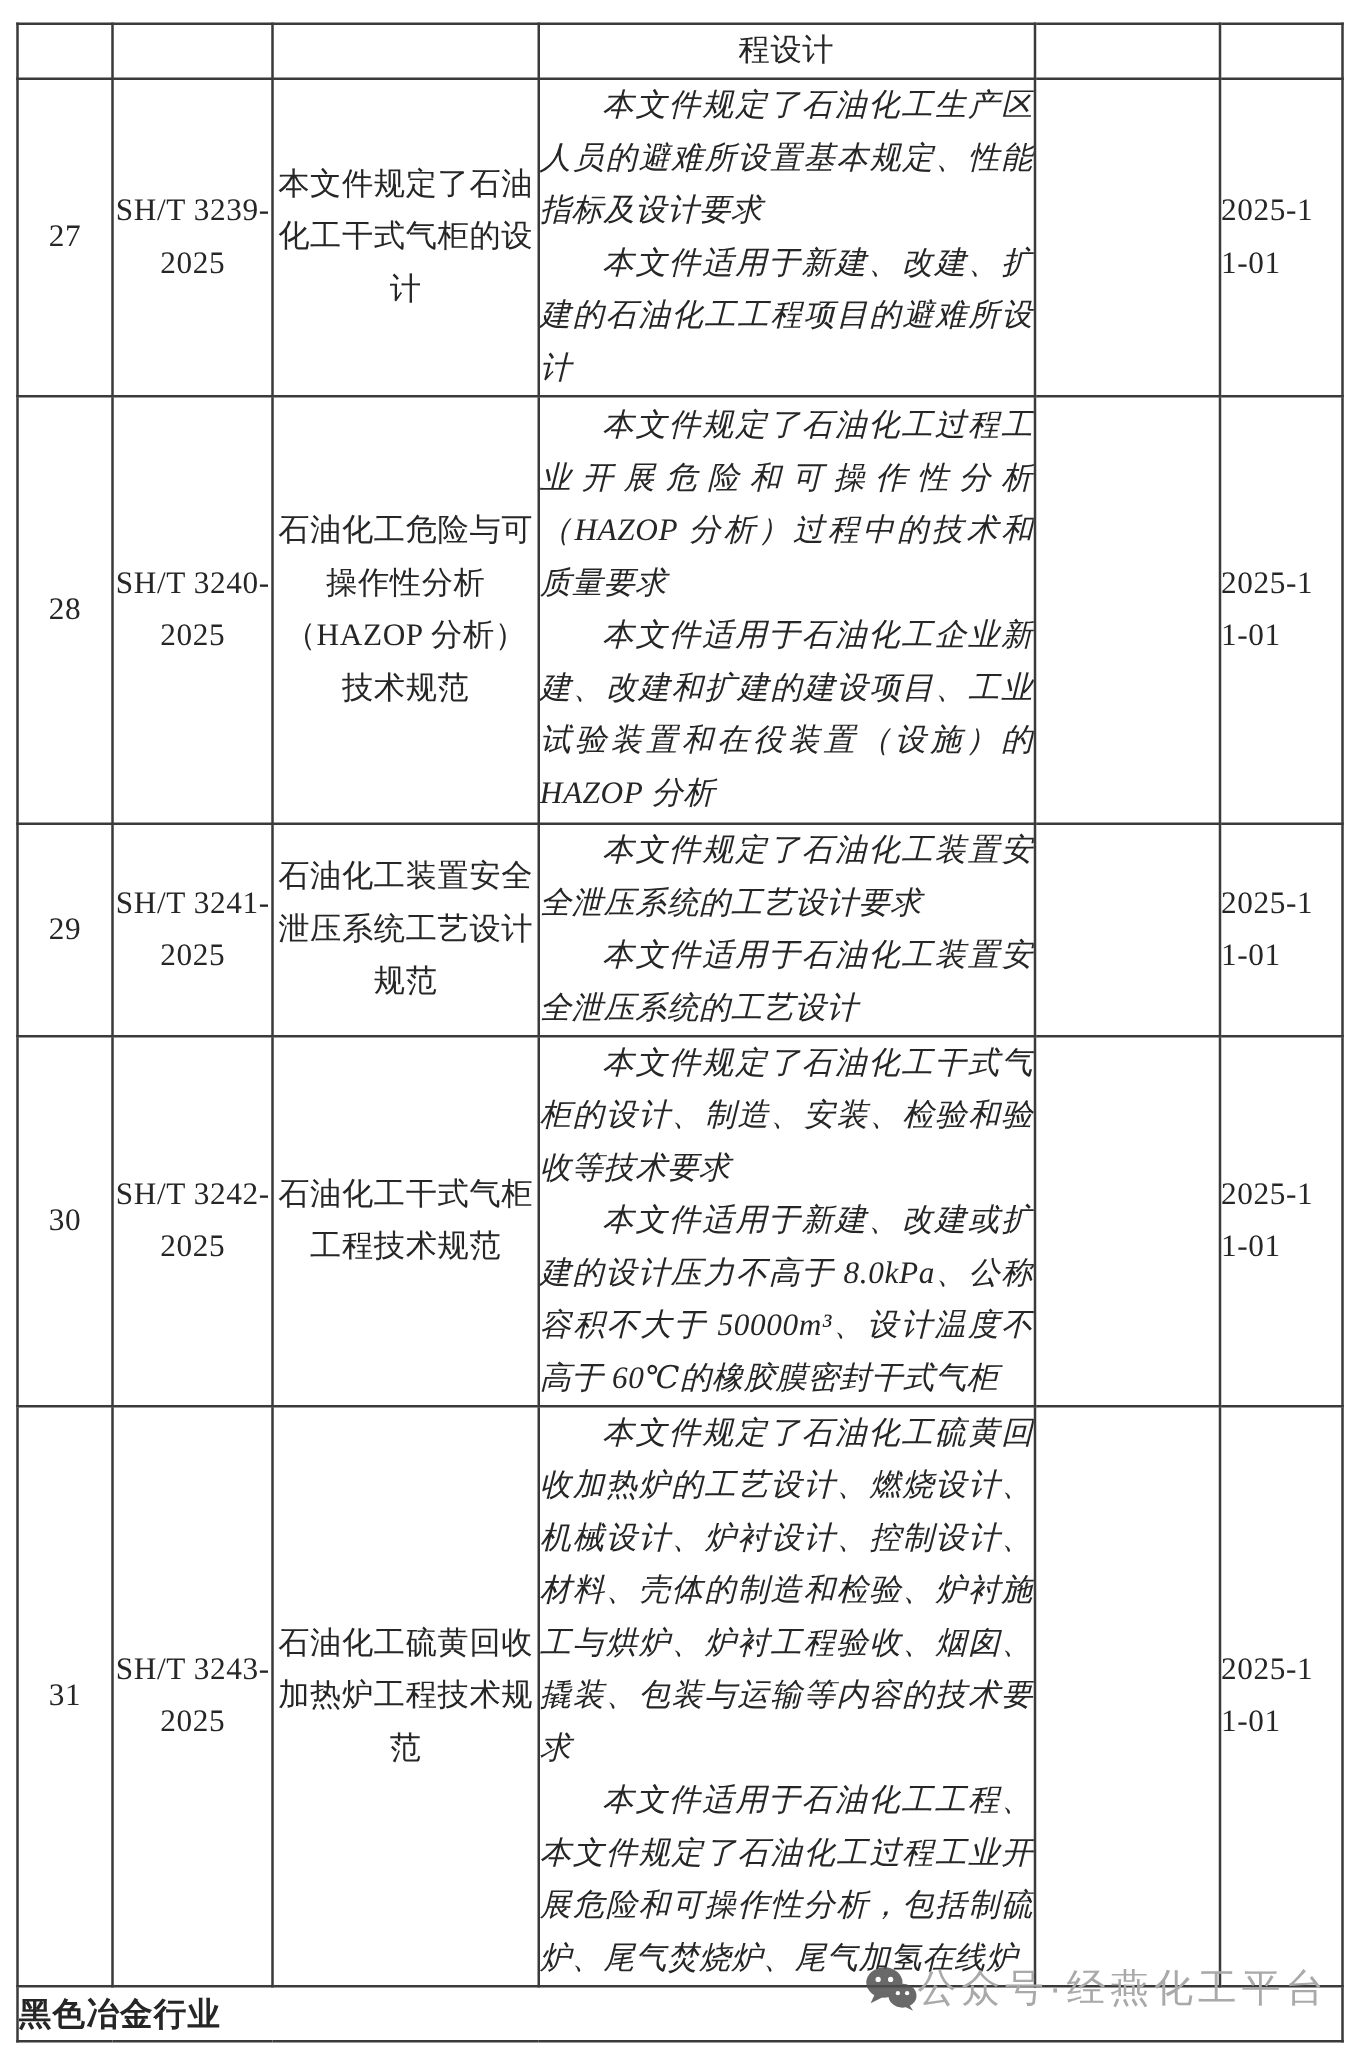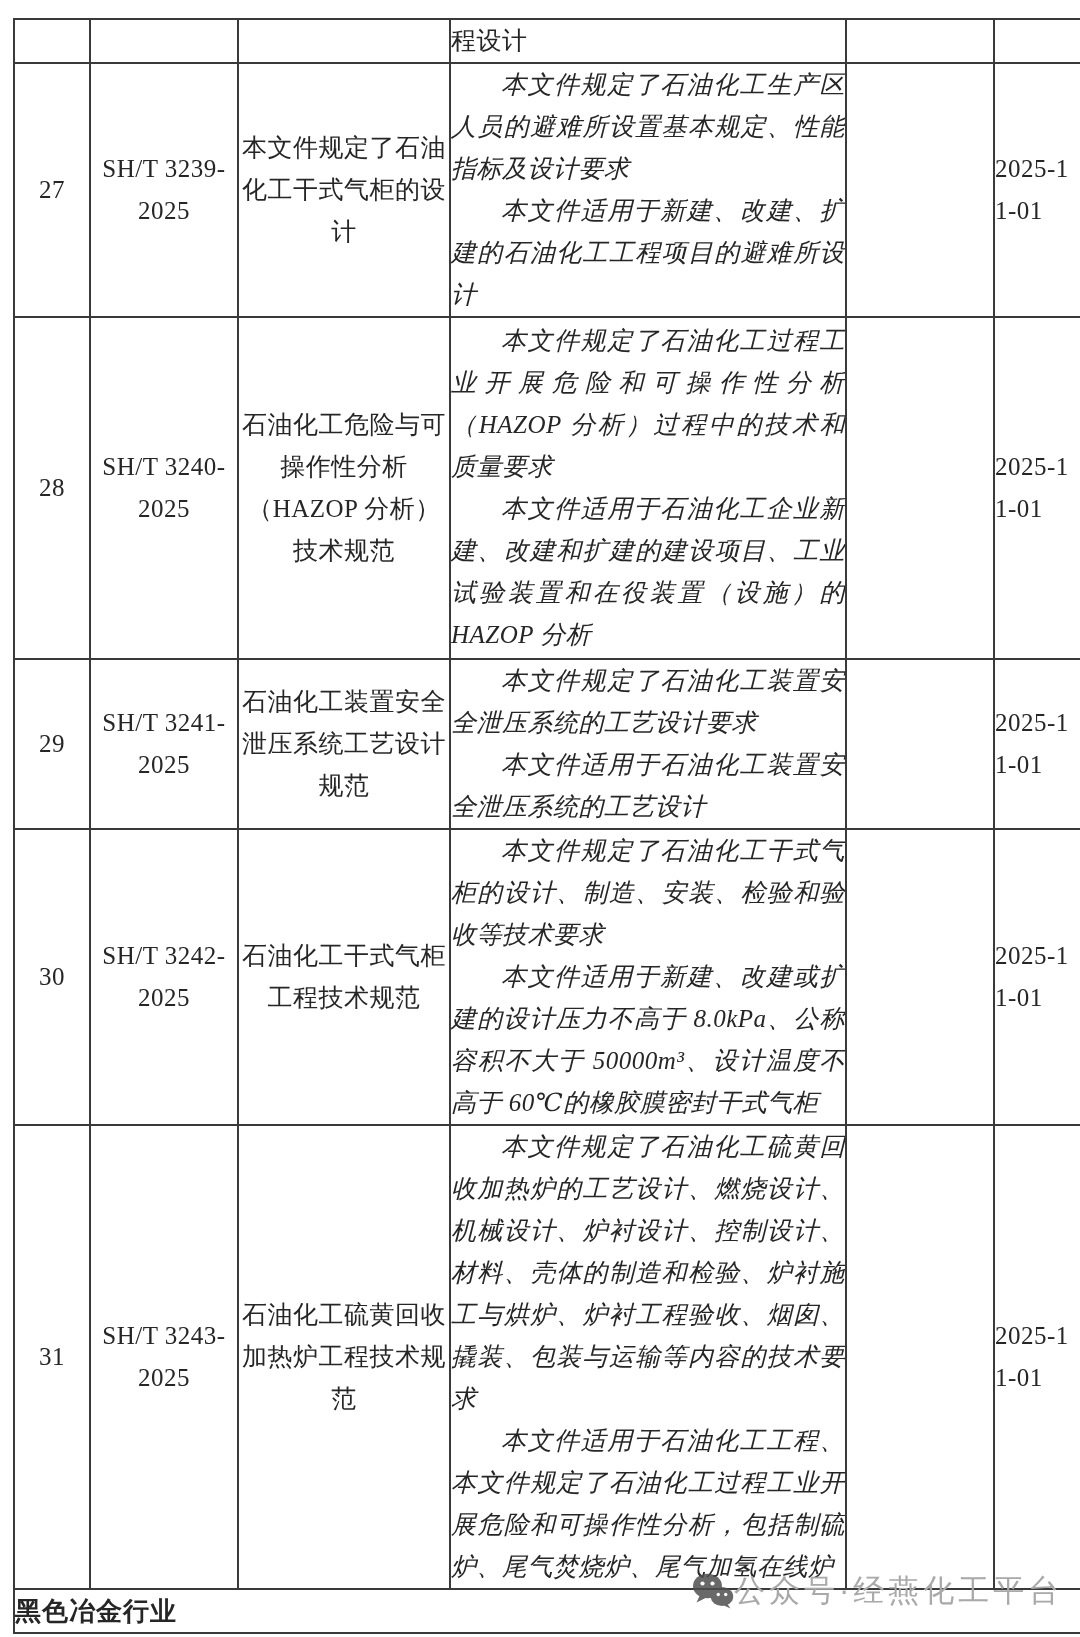--- a/index.html
+++ b/index.html
@@ -33,38 +33,38 @@
     letter-spacing:0.5px;
     color:var(--text);
   }
   table.doc td{
     border:2px solid var(--border);
     vertical-align:middle;
     padding:0;
     overflow:hidden;
   }
   td.c-num{width:76px;text-align:center;border-radius:13px;}
-  td.c-code{width:148px;text-align:center;line-height:42px;padding:0 12px;}
+  td.c-code{width:128px;text-align:center;line-height:42px;padding:0 12px;}
   td.c-name{width:212px;text-align:center;line-height:42px;padding:0 12px;}
   td.c-scope{width:396px;padding:0 9px;}
   td.c-blank{width:148px;}
   td.c-date{width:98px;text-align:left;line-height:42px;}
   .scope-p{
     margin:0;
     text-indent:2em;
     text-align:justify;
     text-justify:inter-character;
     line-height:42px;
     word-break:normal;
     overflow-wrap:break-word;
     font-style:italic;
   }
   .cont-p{
     margin:0;
-    text-align:left;
+    text-align:center;
     line-height:42px;
   }
   .date-line{display:block;}
   tr.r-cont{height:44px;}
   tr.r-27{height:251px;}
   tr.r-28{height:342px;}
   tr.r-29{height:168px;}
   tr.r-30{height:295px;}
   tr.r-31{height:464px;}
   tr.r-footer{height:44px;margin-top:28px;}

